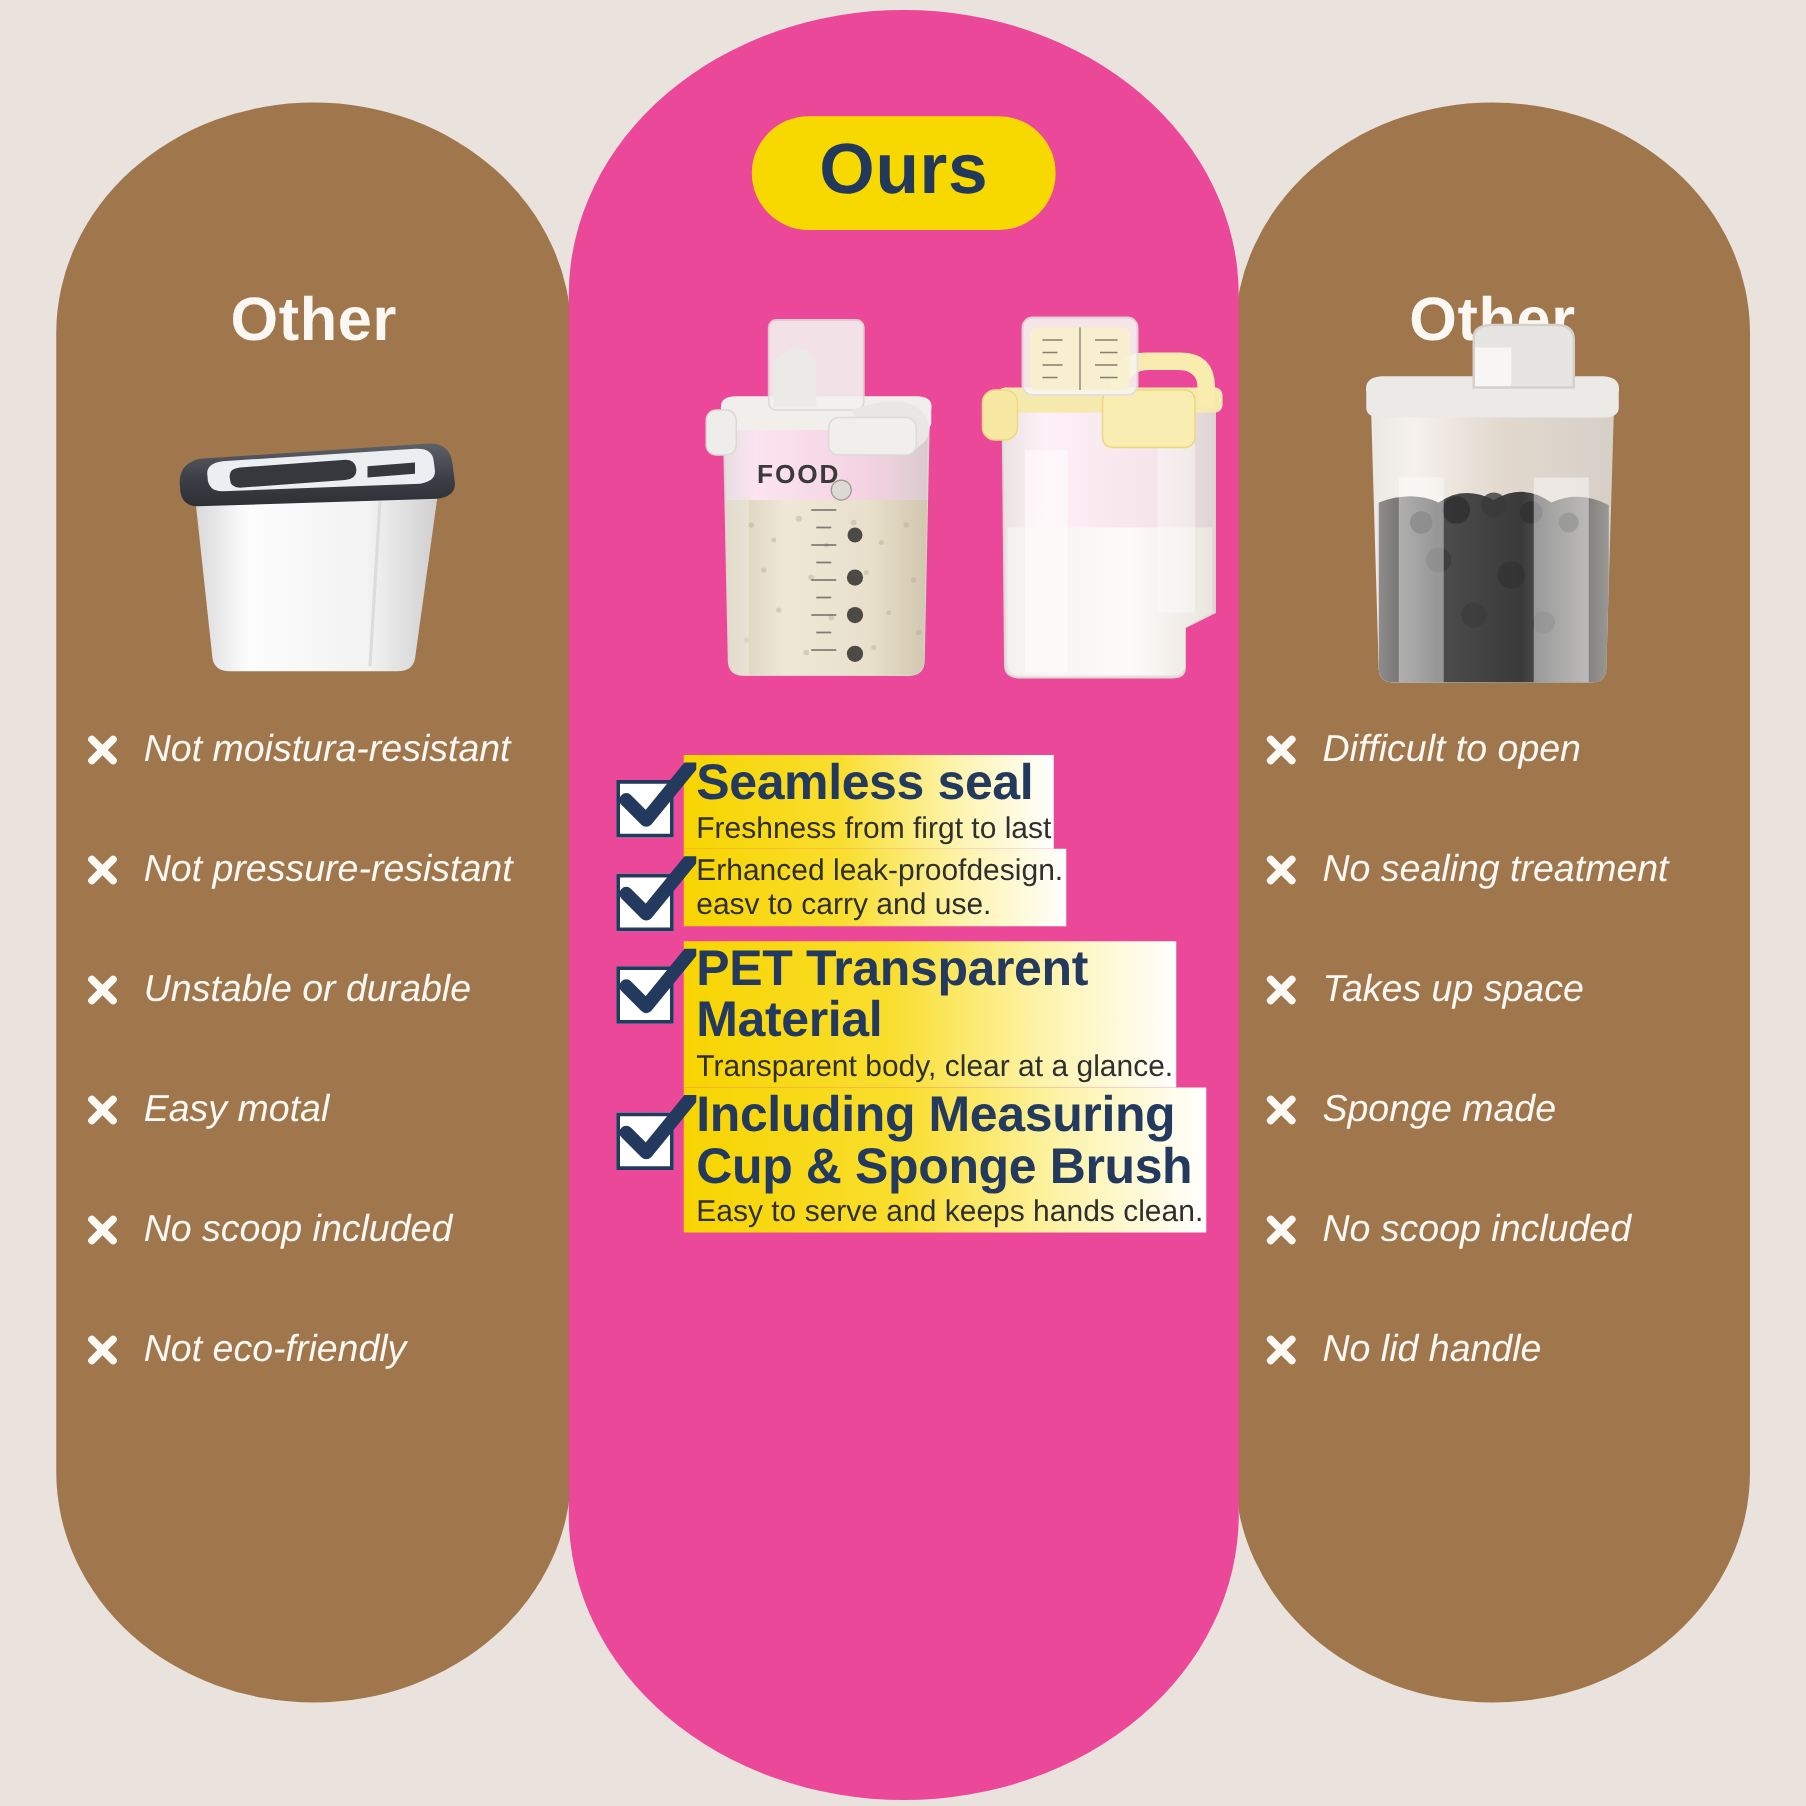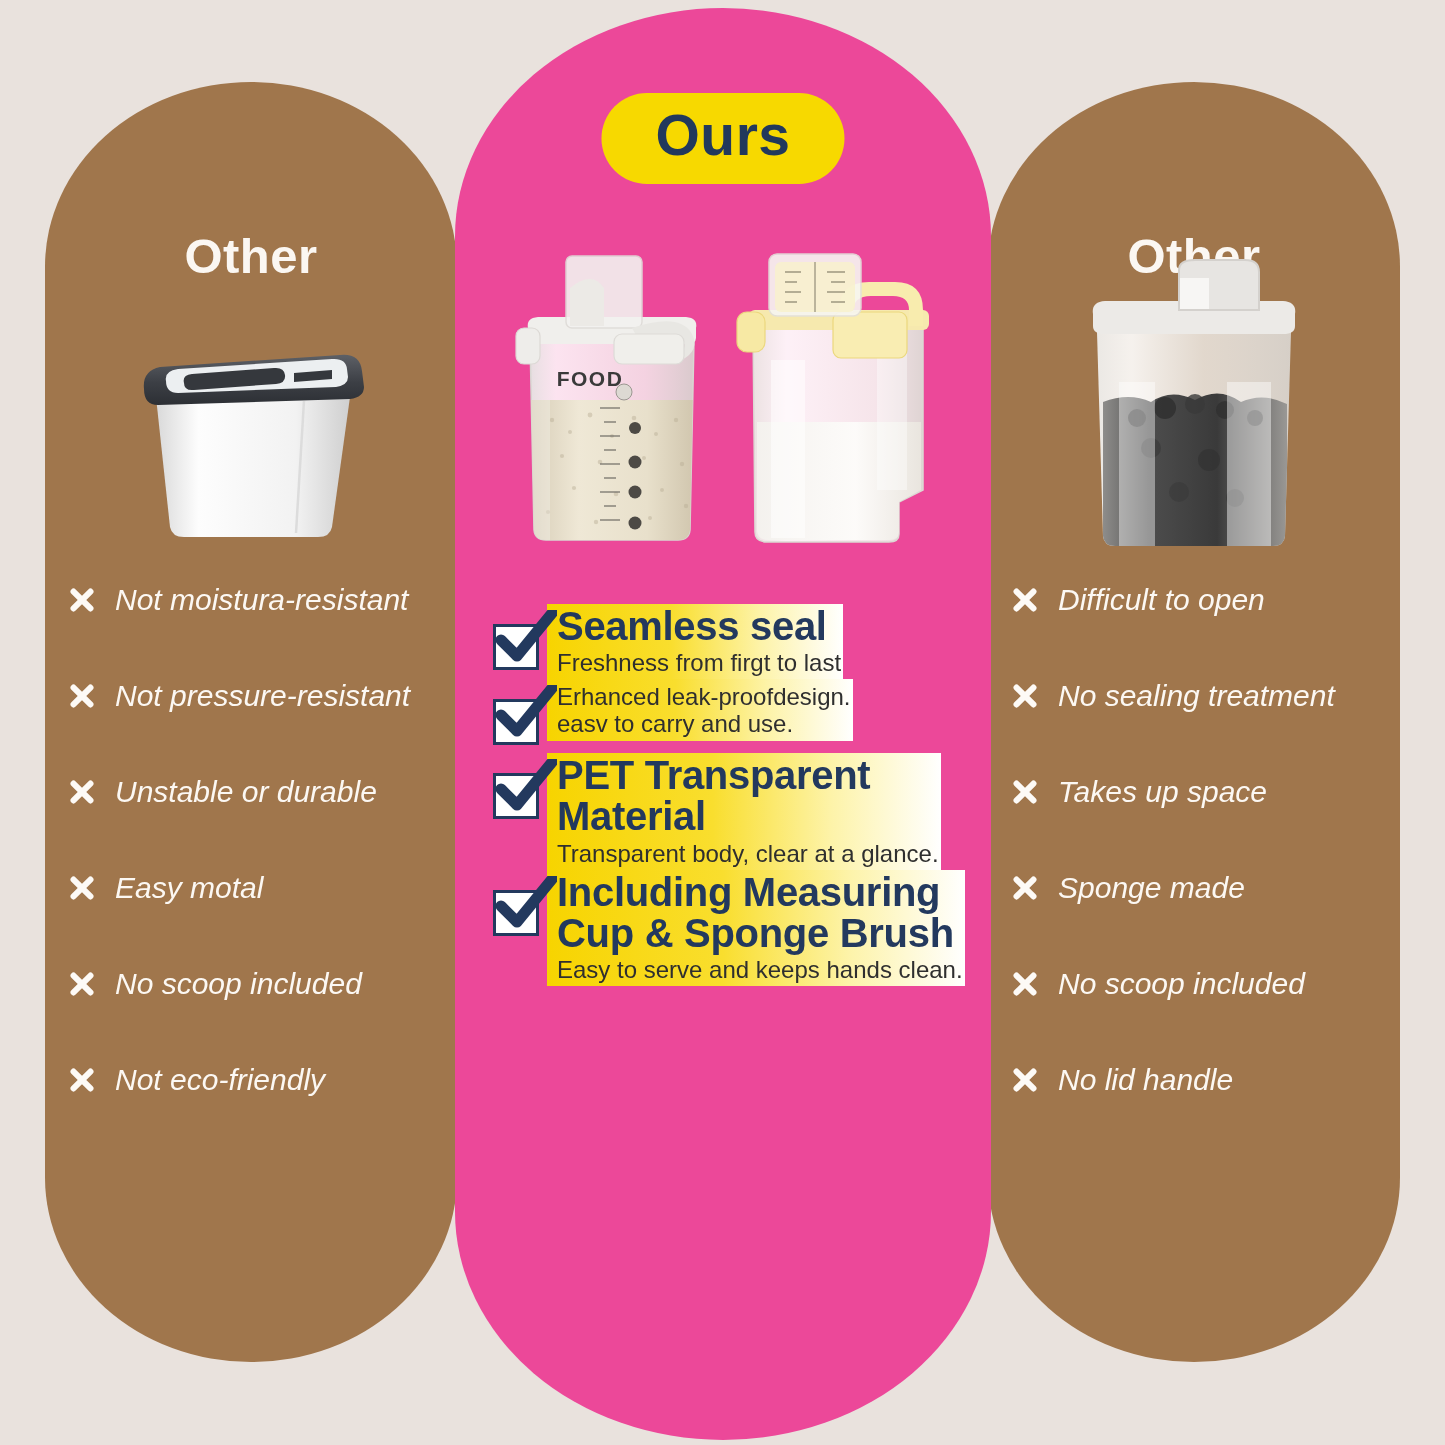--- a/index.html
+++ b/index.html
@@ -101,21 +101,21 @@
     font-weight: bold;
     line-height: 1;
     letter-spacing: .5px;
   }
   .ours-products {
     position: absolute;
     top: 222px; left: 0; right: 0;
     height: 330px;
     display: flex;
     align-items: flex-end;
-    justify-content: center;
+    justify-content: flex-end;
     gap: 8px;
   }
 
   
   .feature-list {
     position: absolute;
     top: 596px; left: 30px; right: 10px;
   }
   .feature-row {
     display: flex;

